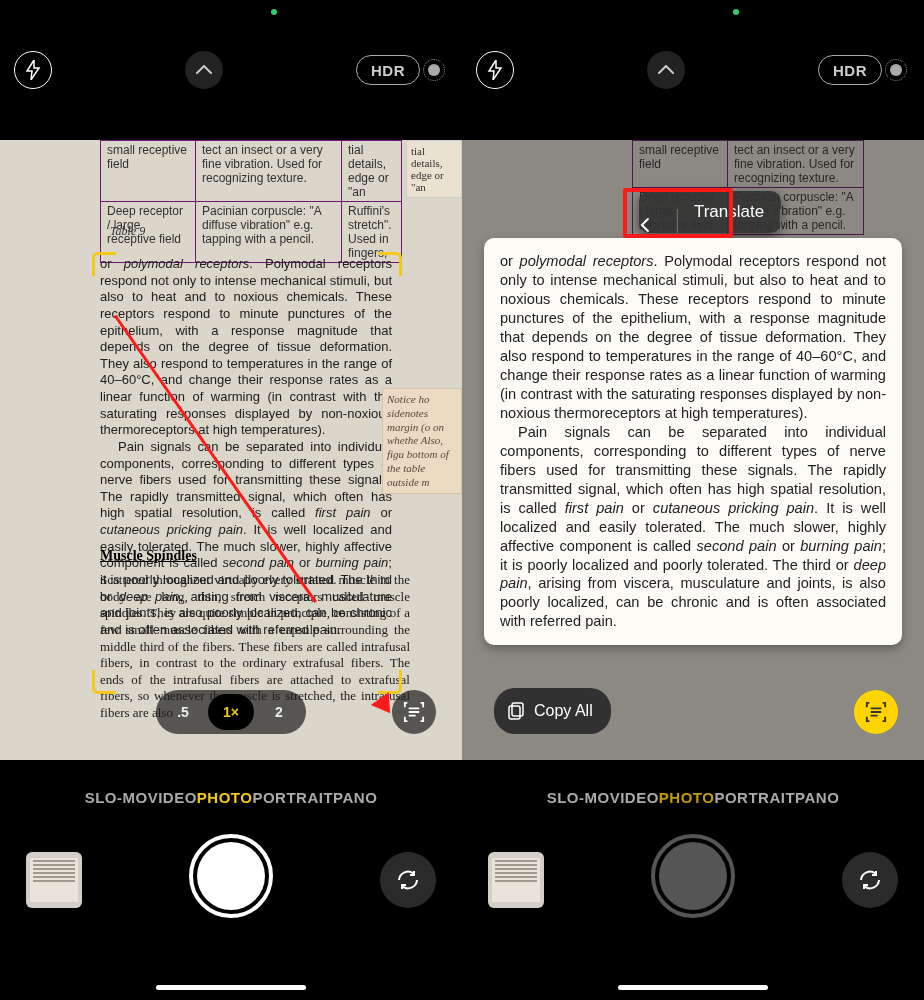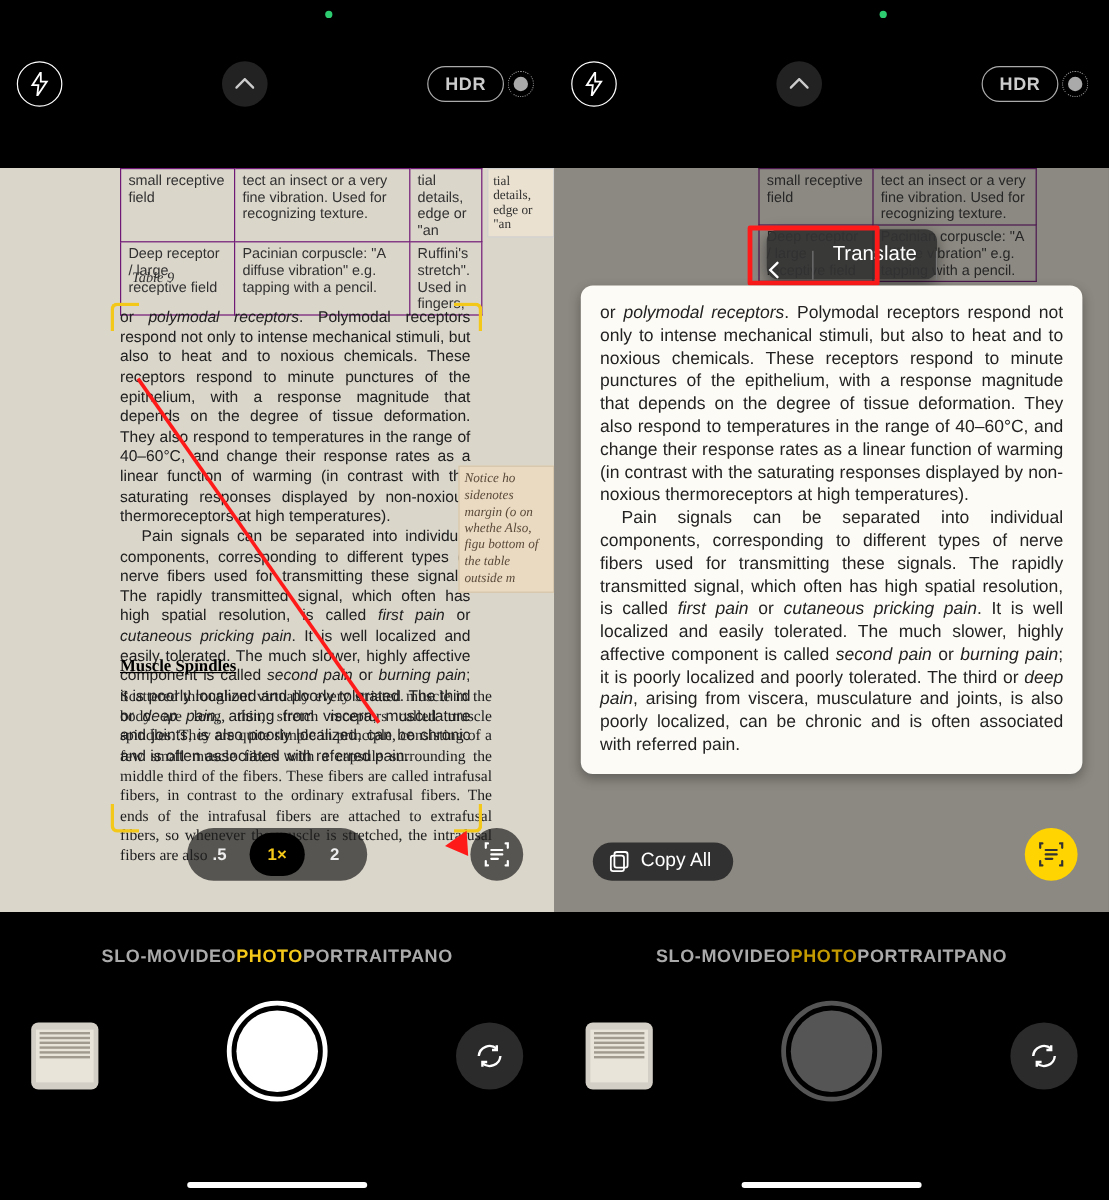--- a/index.html
+++ b/index.html
@@ -72,21 +72,21 @@
   
   .hint { position:absolute; top:31px; left:50%; transform:translateX(-50%); color:#fff; font-size:14px; background:rgba(50,50,50,.85); padding:3px 10px 5px; border-radius:6px 6px 0 0; }
   .actionbar { position:absolute; top:51px; left:50%; transform:translateX(-50%); background:rgba(50,50,50,.92); border-radius:10px; display:flex; align-items:flex-end; padding:0; height:42px; box-shadow:0 4px 12px rgba(0,0,0,.5);margin-left:17px; }
   .actionbar .nav { width:38px; text-align:center; color:#fff; font-size:18px; }
   .actionbar .item { color:#fff; font-size:17px; padding:0 16px; line-height:42px; }
   .actionbar .div  { width:1px; height:24px; background:#777; }
   .red-box { position:absolute; border:4px solid #ff1a1a; border-radius:2px; }
   .red-box.translate { top:48px; left:161px; width:110px; height:50px; }
 
   
-  .copyall { position:absolute; bottom:26px; left:32px; height:32px; padding:0 18px 0 14px; background:rgba(40,40,40,.9); border-radius:21px; color:#fff; font-size:16px; font-weight:500; display:flex; align-items:center; gap:8px; }
+  .copyall { position:absolute; bottom:26px; left:32px; height:46px; padding:0 18px 0 14px; background:rgba(40,40,40,.9); border-radius:21px; color:#fff; font-size:16px; font-weight:500; display:flex; align-items:center; gap:8px; }
 
   
   .modes { position:absolute; top:780px; left:0; right:0; height:34px; display:flex; align-items:center; justify-content:center; padding:0 20px; font-size:15px; letter-spacing:.5px; font-weight:600; color:#aaa; }
   .modes .sel { color:#f4c819; }
   .phone.right .modes .sel { color:#c39a00; }
 
   
   .bottom-controls { position:absolute; top:820px; left:0; right:0; height:120px; }
   .thumb   { position:absolute; top:32px; left:26px;  width:56px; height:56px; border-radius:6px; background:#d3cfc6; overflow:hidden; }
   .thumb .mini { position:absolute; inset:6px 4px; background:#e8e4da; }

